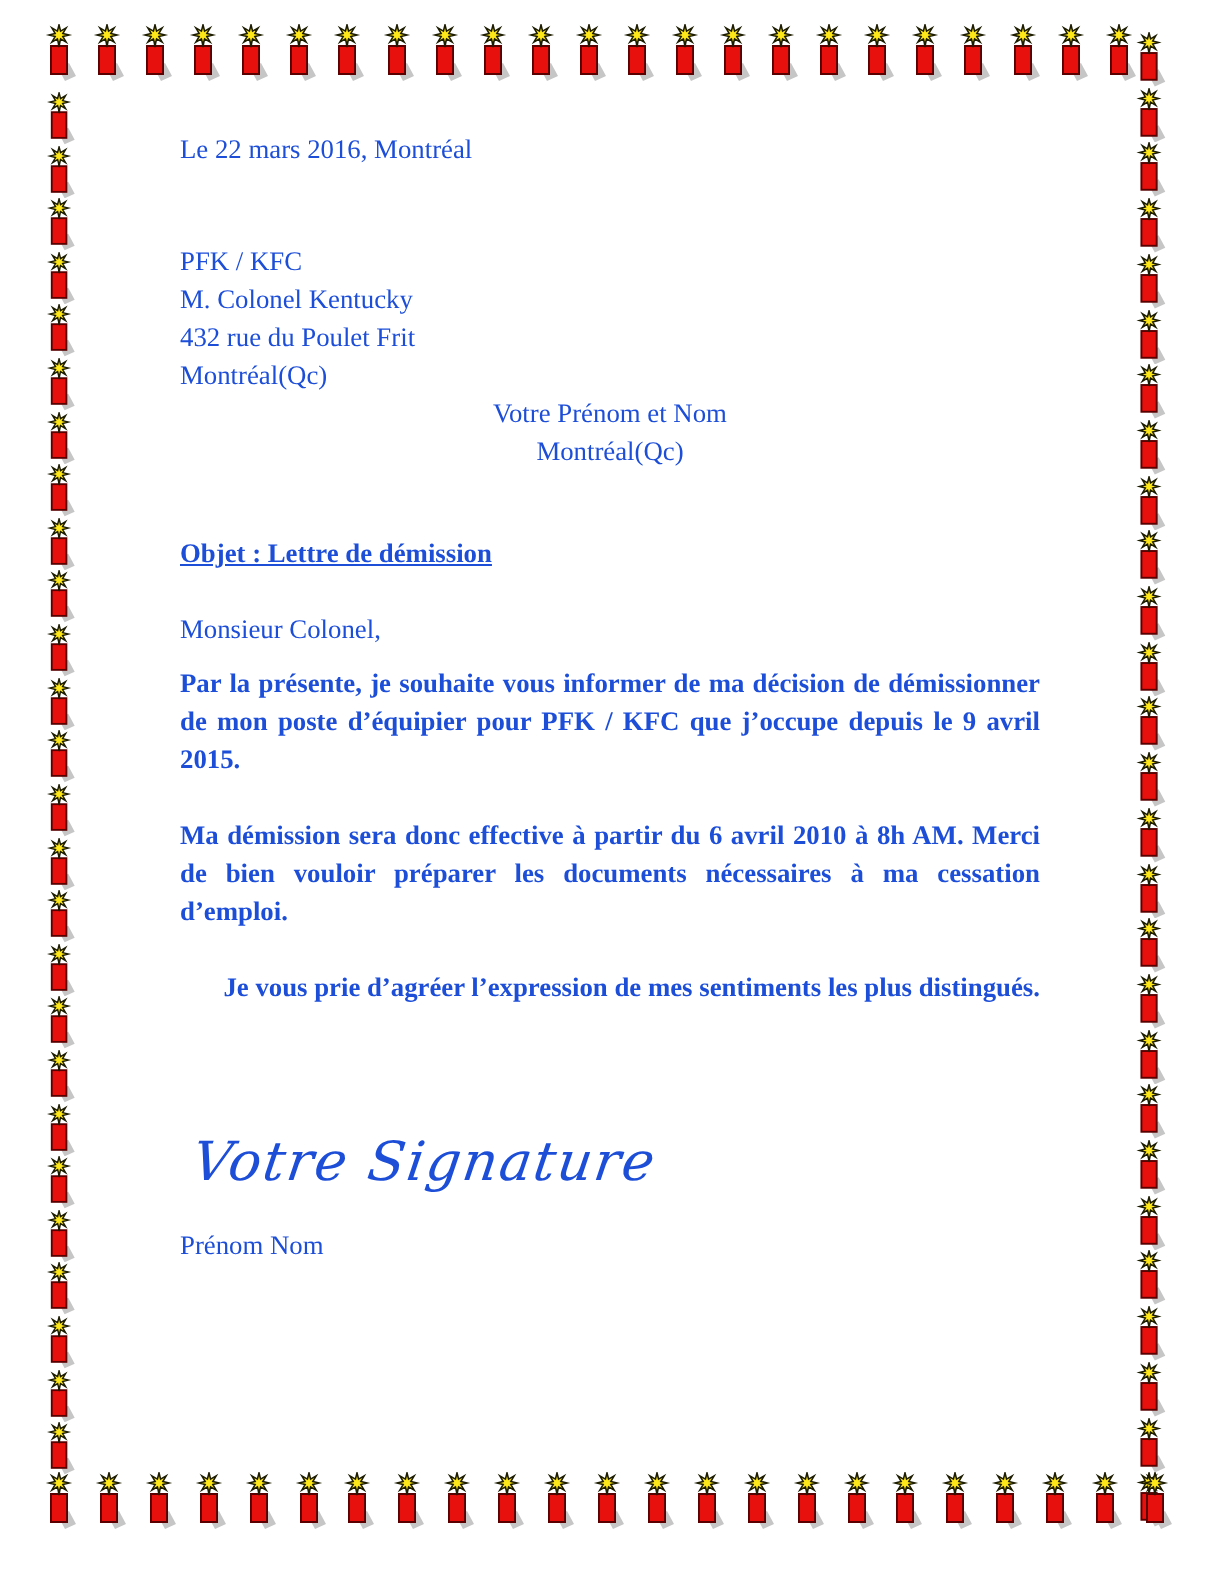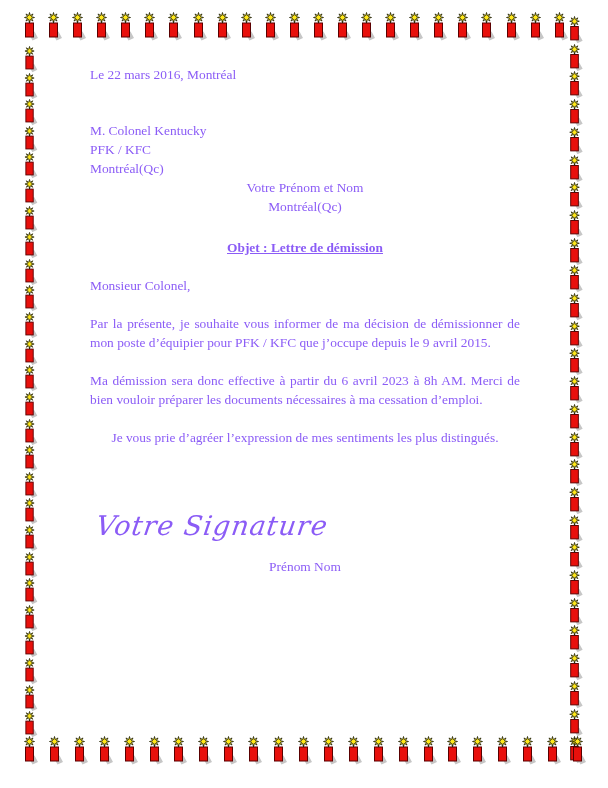--- a/index.html
+++ b/index.html
@@ -20,47 +20,47 @@
   .border-left   { left: 22px;  top: 46px; height: 692px; }
   .border-right  { left: 567px; top: 16px; height: 748px; }
   .border svg { display: block; }
 
   
   .letter {
     position: absolute;
     left: 90px; top: 65px; width: 430px;
     font-size: 13.4px;
     line-height: 19px;
-    color: #8b5cf6;
+    color: #1d4ed8;
   }
   .date-line { margin-bottom: 37px; }
   .recipient-block { margin-bottom: 0; }
   .sender-block { text-align: center; }
   .line { display: block; }
   sup.ord { font-size: 9px; vertical-align: super; line-height: 0; }
   .subject-line {
-    margin-top: 22px; margin-bottom: 19px;
-    text-align: center; font-weight: bold; text-decoration: underline;
+    margin-top: 32px; margin-bottom: 19px;
+    text-align: left; font-weight: bold; text-decoration: underline;
   }
-  .salutation { margin-bottom: 19px; font-family: Liberation Serif, serif; }
-  .para { text-align: justify; margin-bottom: 19px; }
-  .closing { margin-bottom: 0; text-align: center; }
+  .salutation { margin-bottom: 8px; font-family: Liberation Serif, serif; }
+  .para { text-align: justify; margin-bottom: 19px; font-weight: bold; }
+  .closing { margin-bottom: 0; text-align: right; }
   .signature-script {
     margin-top: 62px;
     font-family: "DejaVu Serif", serif;
     font-style: italic;
     font-size: 27px;
     line-height: 34px;
     letter-spacing: 1px;
     transform: skewX(-8deg);
     transform-origin: left bottom;
     padding-left: 4px;
     white-space: nowrap;
   }
-  .signature-name { margin-top: 14px; text-align: center; }
+  .signature-name { margin-top: 14px; }
 </style>
 </head>
 <body>
 
 <div class="border border-h border-top">
     <svg width="16" height="29" viewBox="0 0 16 29">
       <polygon points="7,22 12.5,19.5 16,26 10.5,28.5" fill="#c6c6c6"></polygon>
       <rect x="3.5" y="11" width="8" height="14" fill="#e8100c" stroke="#5a0000" stroke-width="1"></rect>
       <path d="M7.5,8 L7.5,11" stroke="#222222" stroke-width="1.2" fill="none"></path>
       <polygon points="7.5,0.5 8.3,3.56 11.04,1.96 9.44,4.7 12.5,5.5 9.44,6.3 11.04,9.04 8.3,7.44 7.5,10.5 6.7,7.44 3.96,9.04 5.56,6.3 2.5,5.5 5.56,4.7 3.96,1.96 6.7,3.56" fill="#ffe81a" stroke="#1c1c00" stroke-width="0.8" stroke-linejoin="miter"></polygon>
@@ -659,34 +659,35 @@
       <path d="M7.5,8 L7.5,11" stroke="#222222" stroke-width="1.2" fill="none"></path>
       <polygon points="7.5,0.5 8.3,3.56 11.04,1.96 9.44,4.7 12.5,5.5 9.44,6.3 11.04,9.04 8.3,7.44 7.5,10.5 6.7,7.44 3.96,9.04 5.56,6.3 2.5,5.5 5.56,4.7 3.96,1.96 6.7,3.56" fill="#ffe81a" stroke="#1c1c00" stroke-width="0.8" stroke-linejoin="miter"></polygon>
     </svg>
   </div>
 
 <div class="letter">
 
   <p class="date-line">Le 22 mars 2016, Montréal</p>
 
   <div class="recipient-block">
+    <span class="line">PFK / KFC</span>
     <span class="line">M. Colonel Kentucky</span>
-    <span class="line">PFK / KFC</span>
+    <span class="line">432 rue du Poulet Frit</span>
     <span class="line">Montréal(Qc)</span>
   </div>
 
   <div class="sender-block">
     <span class="line">Votre Prénom et Nom</span>
     <span class="line">Montréal(Qc)</span>
   </div>
 
   <p class="subject-line">Objet : Lettre de démission</p>
 
   <p class="salutation">Monsieur Colonel,</p>
 
   <p class="para">Par la présente, je souhaite vous informer de ma décision de démissionner de mon poste d’équipier pour PFK / KFC que j’occupe depuis le 9 avril 2015.</p>
-  <p class="para">Ma démission sera donc effective à partir du 6 avril 2023 à 8h AM. Merci de bien vouloir préparer les documents nécessaires à ma cessation d’emploi.</p>
+  <p class="para">Ma démission sera donc effective à partir du 6 avril 2010 à 8h AM. Merci de bien vouloir préparer les documents nécessaires à ma cessation d’emploi.</p>
   <p class="para closing">Je vous prie d’agréer l’expression de mes sentiments les plus distingués.</p>
 
   <div class="signature-script">Votre Signature</div>
   <p class="signature-name">Prénom Nom</p>
 
 </div>
 
 </body></html>

